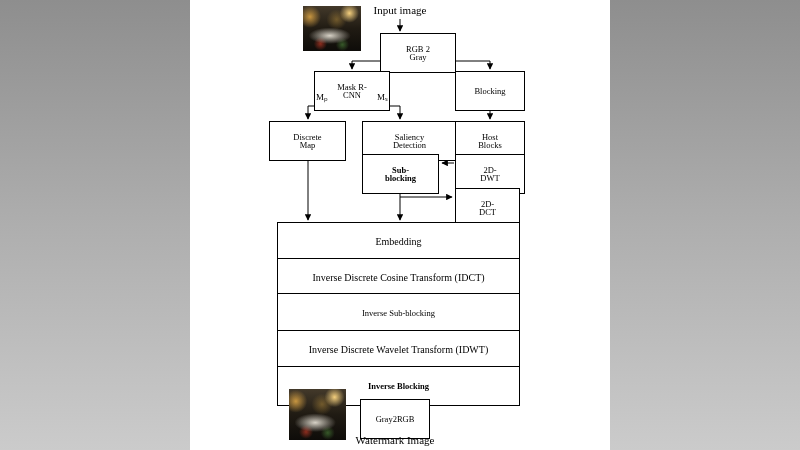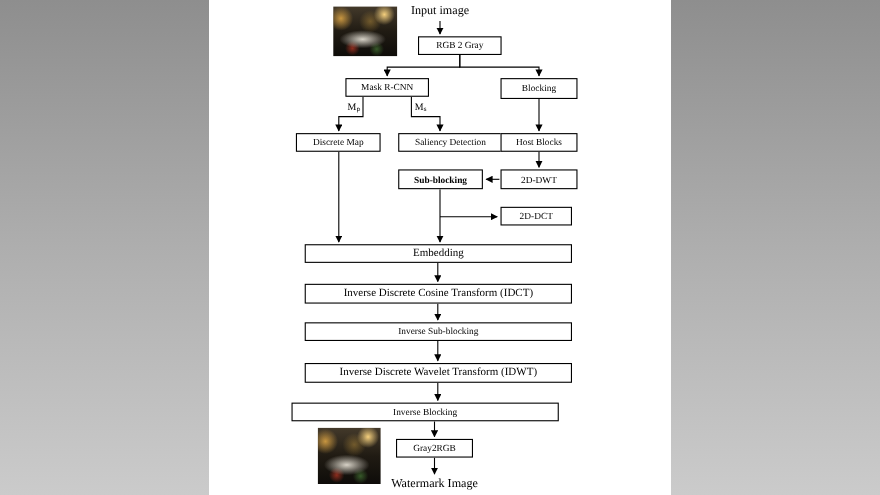--- a/index.html
+++ b/index.html
@@ -6,21 +6,21 @@
   body{
     width:800px;height:450px;position:relative;overflow:hidden;
     background:linear-gradient(180deg,#8e8e8e 0%,#aeaeae 50%,#cbcbcb 100%);
     font-family:"Liberation Serif",serif;color:#000;
   }
   #stage{position:absolute;inset:0;}
   #panel{position:absolute;left:190px;top:0;width:420px;height:450px;background:#ffffff;}
   .node{
     position:absolute;box-sizing:border-box;border:1px solid #000;background:#fff;
     display:flex;align-items:center;justify-content:center;text-align:center;
-    font-size:8.5px;line-height:1;padding:1px;
+    font-size:8.5px;line-height:1;padding:19px;
   }
   .big{font-size:10px;}
   .lbl{position:absolute;font-size:11px;text-align:center;line-height:1.1;}
   .elbl{position:absolute;font-size:9px;line-height:1;}
   .photo{
     position:absolute;
     background:
       radial-gradient(circle at 80% 16%, rgba(255,216,130,0.95) 0%, rgba(255,216,130,0) 16%),
       radial-gradient(circle at 12% 24%, rgba(225,168,70,0.85) 0%, rgba(225,168,70,0) 18%),
       radial-gradient(circle at 58% 30%, rgba(180,140,60,0.5) 0%, rgba(180,140,60,0) 22%),
@@ -81,19 +81,19 @@
 
   <div class="node" style="left:362px;top:154px;width:77px;height:18px;font-weight:bold;">Sub-blocking</div>
   <div class="node" style="left:455px;top:154px;width:70px;height:18px;">2D-DWT</div>
 
   <div class="node" style="left:455px;top:188px;width:65px;height:17px;">2D-DCT</div>
 
   <div class="node" style="left:277px;top:222px;width:243px;height:17px;font-size:10px;">Embedding</div>
   <div class="node big" style="left:277px;top:258px;width:243px;height:18px;">Inverse Discrete Cosine Transform (IDCT)</div>
   <div class="node" style="left:277px;top:293px;width:243px;height:17px;">Inverse Sub-blocking</div>
   <div class="node big" style="left:277px;top:330px;width:243px;height:18px;">Inverse Discrete Wavelet Transform (IDWT)</div>
-  <div class="node" style="left:265px;top:366px;width:243px;height:17px;">Inverse Blocking</div>
+  <div class="node" style="left:277px;top:366px;width:243px;height:17px;font-weight:bold;">Inverse Blocking</div>
 
   <div class="photo" style="left:289px;top:389px;width:57px;height:51px;"></div>
   <div class="node" style="left:360px;top:399px;width:70px;height:17px;">Gray2RGB</div>
 
   <div class="lbl" style="left:340px;top:434px;width:110px;">Watermark Image</div>
 </div>
 
 </body></html>

